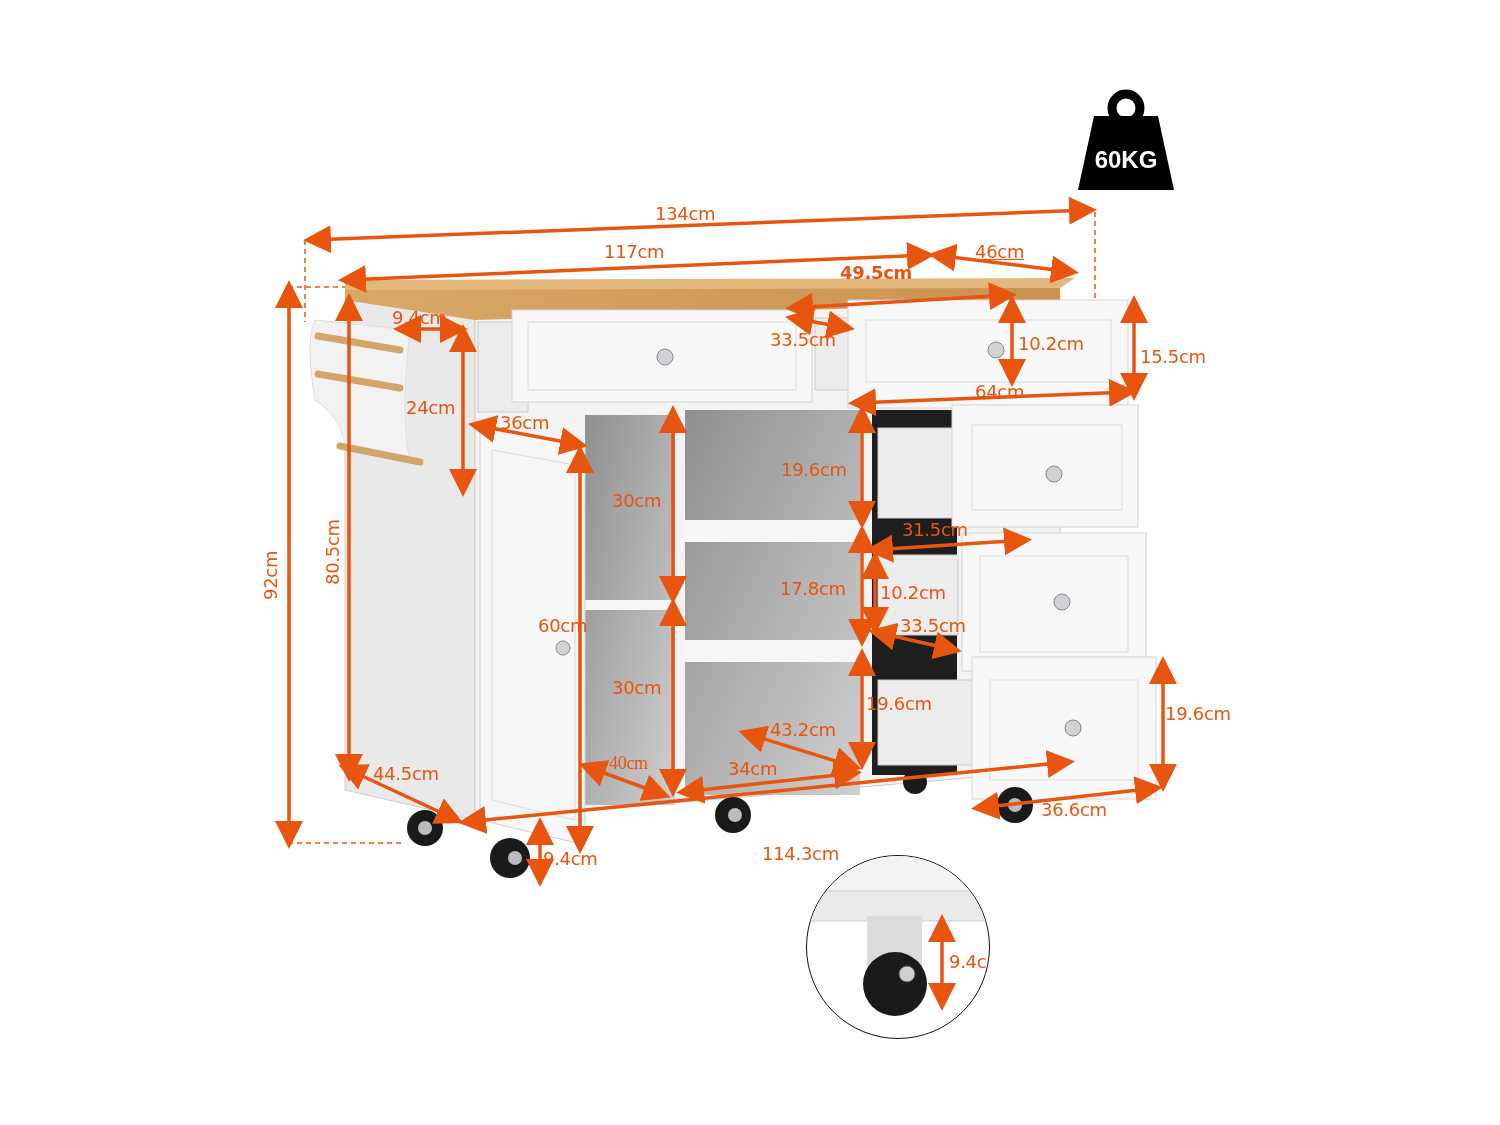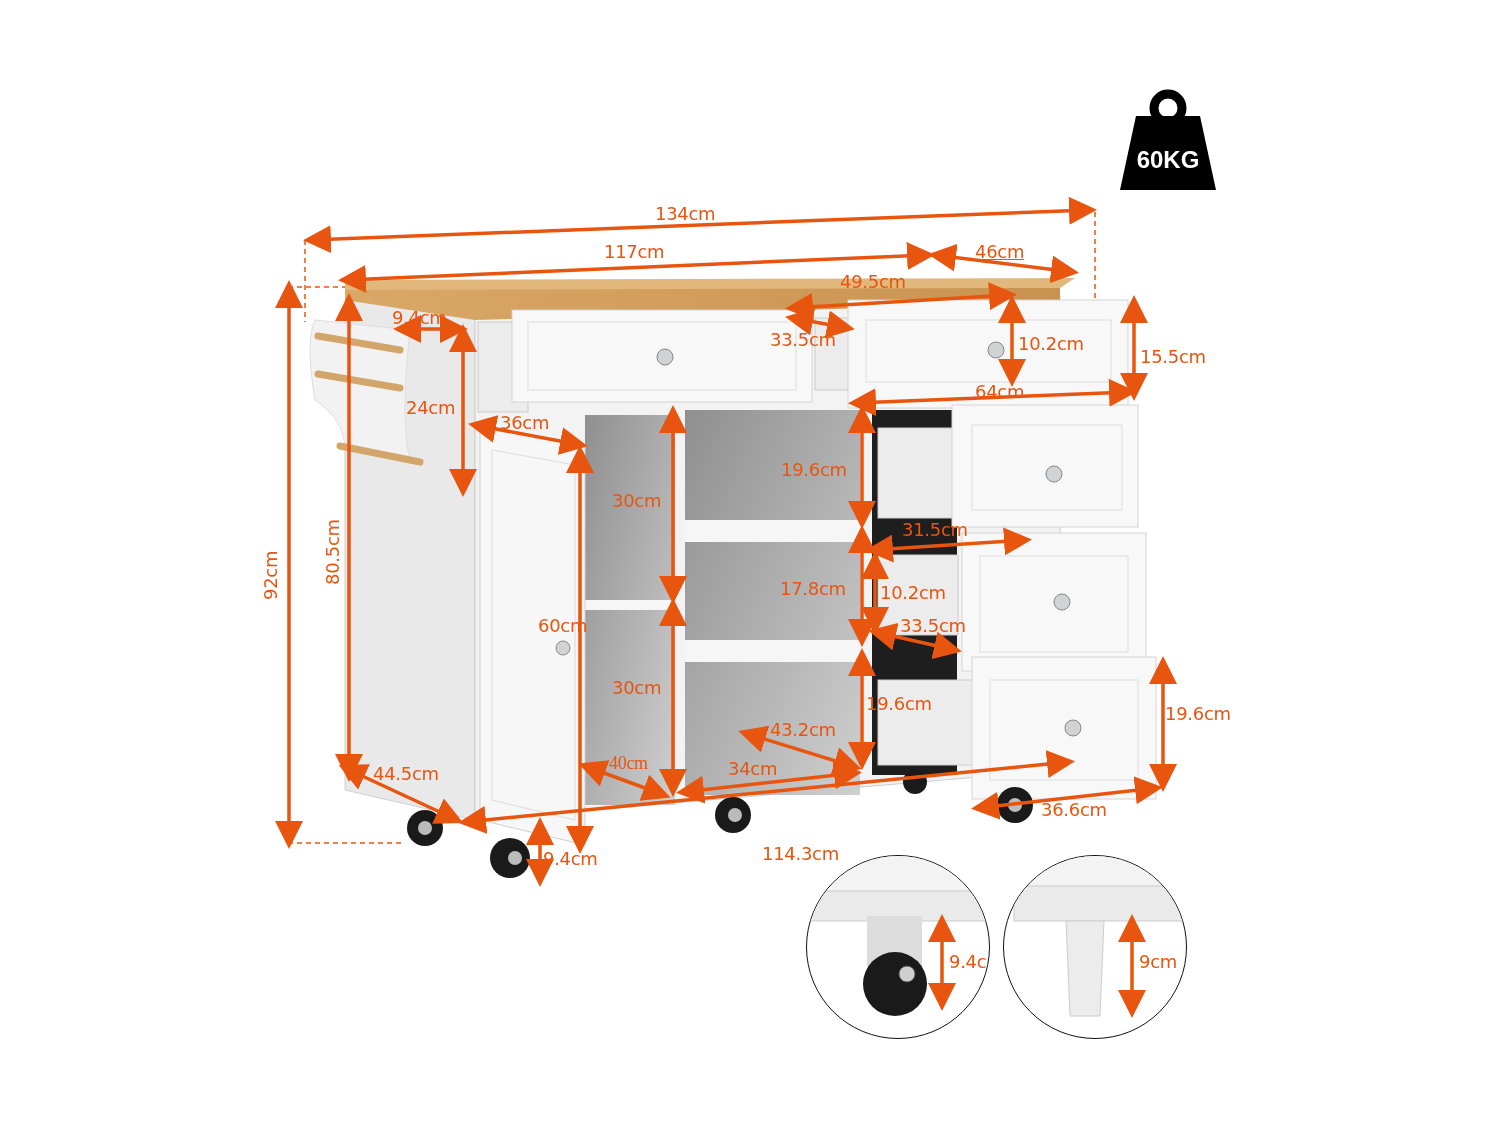--- a/index.html
+++ b/index.html
@@ -1,19 +1,19 @@
 <!DOCTYPE html>
 <html><head>
 <meta charset="utf-8">
 <style>
   html,body{margin:0;padding:0;background:#ffffff;}
   body{width:1500px;height:1125px;position:relative;overflow:hidden;font-family:"DejaVu Sans","Liberation Sans",sans-serif;}
   #stage{position:absolute;left:0;top:0;width:1500px;height:1125px;}
   .lbl{position:absolute;color:#e8550f;font-size:18px;font-weight:400;white-space:nowrap;letter-spacing:-0.3px;line-height:1;}
-  .weight{position:absolute;left:1118px;top:88px;width:100px;height:104px;}
+  .weight{position:absolute;left:1076px;top:88px;width:100px;height:104px;}
   .weight-text{position:absolute;left:0;top:58px;width:100px;text-align:center;color:#fff;font-size:24px;font-weight:700;font-family:"Liberation Sans",sans-serif;}
   .inset{position:absolute;width:182px;height:182px;border:1.5px solid #111;border-radius:50%;overflow:hidden;background:#fff;}
 </style>
 </head>
 <body>
 
 <div id="stage">
 
   <svg width="1500" height="1125" style="position:absolute;left:0;top:0;">
     <defs>
@@ -135,21 +135,21 @@
     <svg width="100" height="104" style="position:absolute;left:0;top:0;">
       <circle cx="50" cy="20" r="14" fill="none" stroke="#000" stroke-width="9"></circle>
       <polygon points="18,28 82,28 98,102 2,102" fill="#000"></polygon>
     </svg>
     <div class="weight-text">60KG</div>
   </div>
 
   <div class="lbl" style="left:655px;top:205px;">134cm</div>
   <div class="lbl" style="left:604px;top:243px;">117cm</div>
   <div class="lbl" style="left:975px;top:243px;text-decoration:underline;">46cm</div>
-  <div class="lbl" style="left:840px;top:273px;">49.5cm</div>
+  <div class="lbl" style="left:840px;top:264px;font-weight:bold;">49.5cm</div>
   <div class="lbl" style="left:770px;top:331px;">33.5cm</div>
   <div class="lbl" style="left:1018px;top:335px;">10.2cm</div>
   <div class="lbl" style="left:1140px;top:348px;">15.5cm</div>
   <div class="lbl" style="left:975px;top:383px;">64cm</div>
   <div class="lbl" style="left:392px;top:309px;">9.4cm</div>
   <div class="lbl" style="left:406px;top:399px;">24cm</div>
   <div class="lbl" style="left:500px;top:414px;">36cm</div>
   <div class="lbl" style="left:262px;top:600px;transform:rotate(-90deg);transform-origin:left top;">92cm</div>
   <div class="lbl" style="left:324px;top:585px;transform:rotate(-90deg);transform-origin:left top;">80.5cm</div>
   <div class="lbl" style="left:612px;top:492px;">30cm</div>
@@ -175,23 +175,14 @@
       <rect x="0" y="0" width="182" height="45" fill="#f3f3f3"></rect>
       <rect x="0" y="35" width="182" height="30" fill="#eaeaea" stroke="#ccc"></rect>
       <rect x="60" y="60" width="55" height="50" fill="#dcdcdc"></rect>
       <circle cx="88" cy="128" r="32" fill="#1a1a1a"></circle>
       <circle cx="100" cy="118" r="8" fill="#cfcfcf" stroke="#555"></circle>
       <line x1="135" y1="65" x2="135" y2="148" stroke="#e8550f" stroke-width="3.5" marker-start="url(#ah)" marker-end="url(#ah)"></line>
     </svg>
     <div class="lbl" style="left:142px;top:97px;">9.4cm</div>
   </div>
 
-  <div class="inset" style="left:1003px;top:855px;">
-    <svg width="182" height="182">
-      <rect x="0" y="0" width="182" height="40" fill="#f3f3f3"></rect>
-      <rect x="10" y="30" width="172" height="35" fill="#eaeaea" stroke="#ccc"></rect>
-      <polygon points="62,65 100,65 96,160 66,160" fill="#ececec" stroke="#ccc"></polygon>
-      <line x1="128" y1="65" x2="128" y2="155" stroke="#e8550f" stroke-width="3.5" marker-start="url(#ah)" marker-end="url(#ah)"></line>
-    </svg>
-    <div class="lbl" style="left:135px;top:97px;">9cm</div>
-  </div>
 
 </div>
 
 </body></html>

